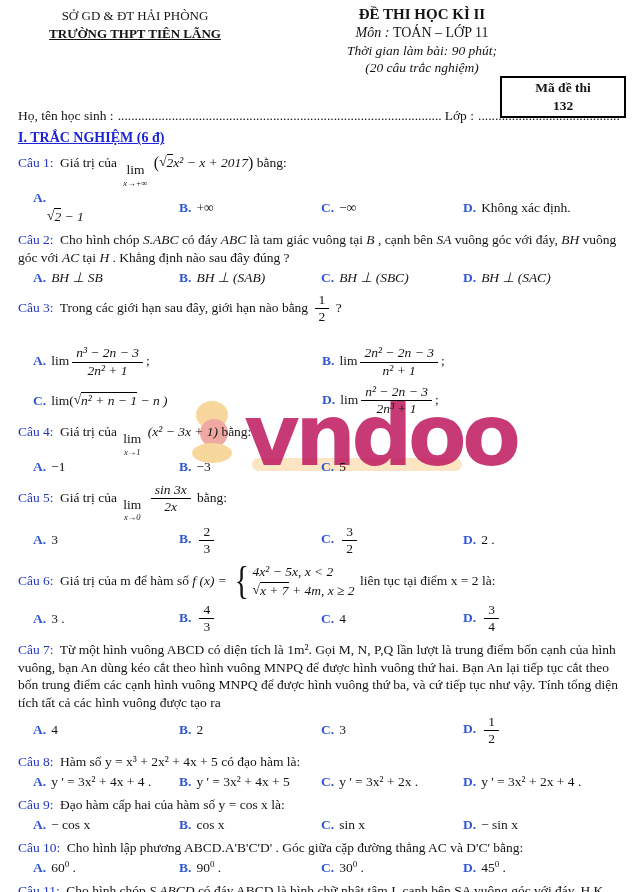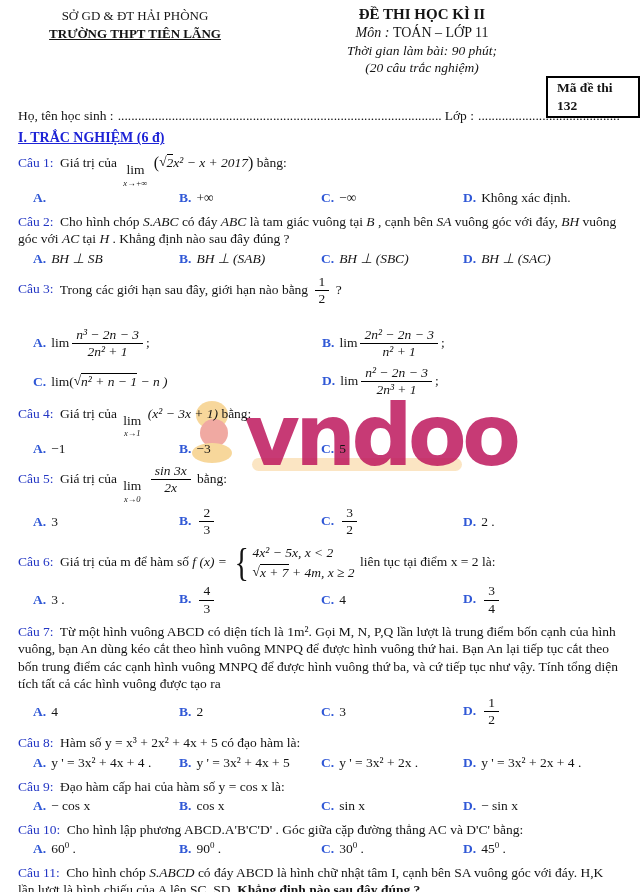--- a/index.html
+++ b/index.html
@@ -11,22 +11,22 @@
   .header{display:flex;}
   .h-left{width:234px;text-align:center;padding-top:2px;line-height:1.4;}
   .h-left .l1{font-size:13px;}
   .h-left .l2{font-size:13px;font-weight:bold;text-decoration:underline;}
   .h-right{flex:1;text-align:center;padding-right:28px;line-height:1.28;}
   .exam-title{font-size:15px;font-weight:bold;}
   .subject{font-size:14px;}
   .subject .pref{font-style:italic;}
   .time,.fmt{font-style:italic;font-size:13.5px;}
 
-  .code-box{position:absolute;z-index:2;top:76px;right:0;border:2px solid #000;
-            padding:1px 9px;text-align:left;font-weight:bold;font-size:13.5px;
+  .code-box{position:absolute;z-index:2;top:76px;right:14px;border:2px solid #000;
+            padding:1px 25px;text-align:center;font-weight:bold;font-size:13.5px;
             line-height:1.35;background:#fff;min-width:72px;}
 
   .student{display:flex;align-items:baseline;margin-top:30px;white-space:nowrap;}
   .dots{overflow:hidden;}
   .grow{flex:1;min-width:0;margin:0 4px;}
   .cls{width:142px;margin-left:4px;}
 
   .section-title{margin-top:5px;font-weight:bold;color:#1d23d6;
                  text-decoration:underline;font-size:14px;}
 
@@ -121,21 +121,21 @@
       <b class="ql">Câu 1:</b>
       <span>Giá trị của</span>
       <span class="lim">
           <span>lim</span>
           <span class="s">x→+∞</span>
         </span>
       <span class="mt"><span class="paren rm">(</span><span class="sqrt"><span class="sym rm">√</span><span class="rad">2</span></span><span>x² − x + 2017</span><span class="paren rm">)</span></span>
       <span>bằng:</span>
     </p>
     <div class="opts">
-      <span class="opt"><b class="ol">A.</b></span>
+      <span class="opt"><b class="ol">A.</b><span class="below mt"><span class="sqrt"><span class="sym rm">√</span><span class="rad">2</span></span> <span>− 1</span></span></span>
       <span class="opt"><b class="ol">B.</b><span>+∞</span></span>
       <span class="opt"><b class="ol">C.</b><span>−∞</span></span>
       <span class="opt"><b class="ol">D.</b><span>Không xác định.</span></span>
     </div>
   </div>
 
   <div class="q">
     <p class="stem">
       <b class="ql">Câu 2:</b>
       <span><span>Cho hình chóp </span><span class="it">S.ABC</span><span> có đáy </span><span class="it">ABC</span><span> là tam giác vuông tại </span><span class="it">B</span><span> , cạnh bên </span><span class="it">SA</span><span> vuông góc với đáy, </span><span class="it">BH</span><span> vuông góc với </span><span class="it">AC</span><span> tại </span><span class="it">H</span><span> . Khẳng định nào sau đây đúng ?</span></span>

